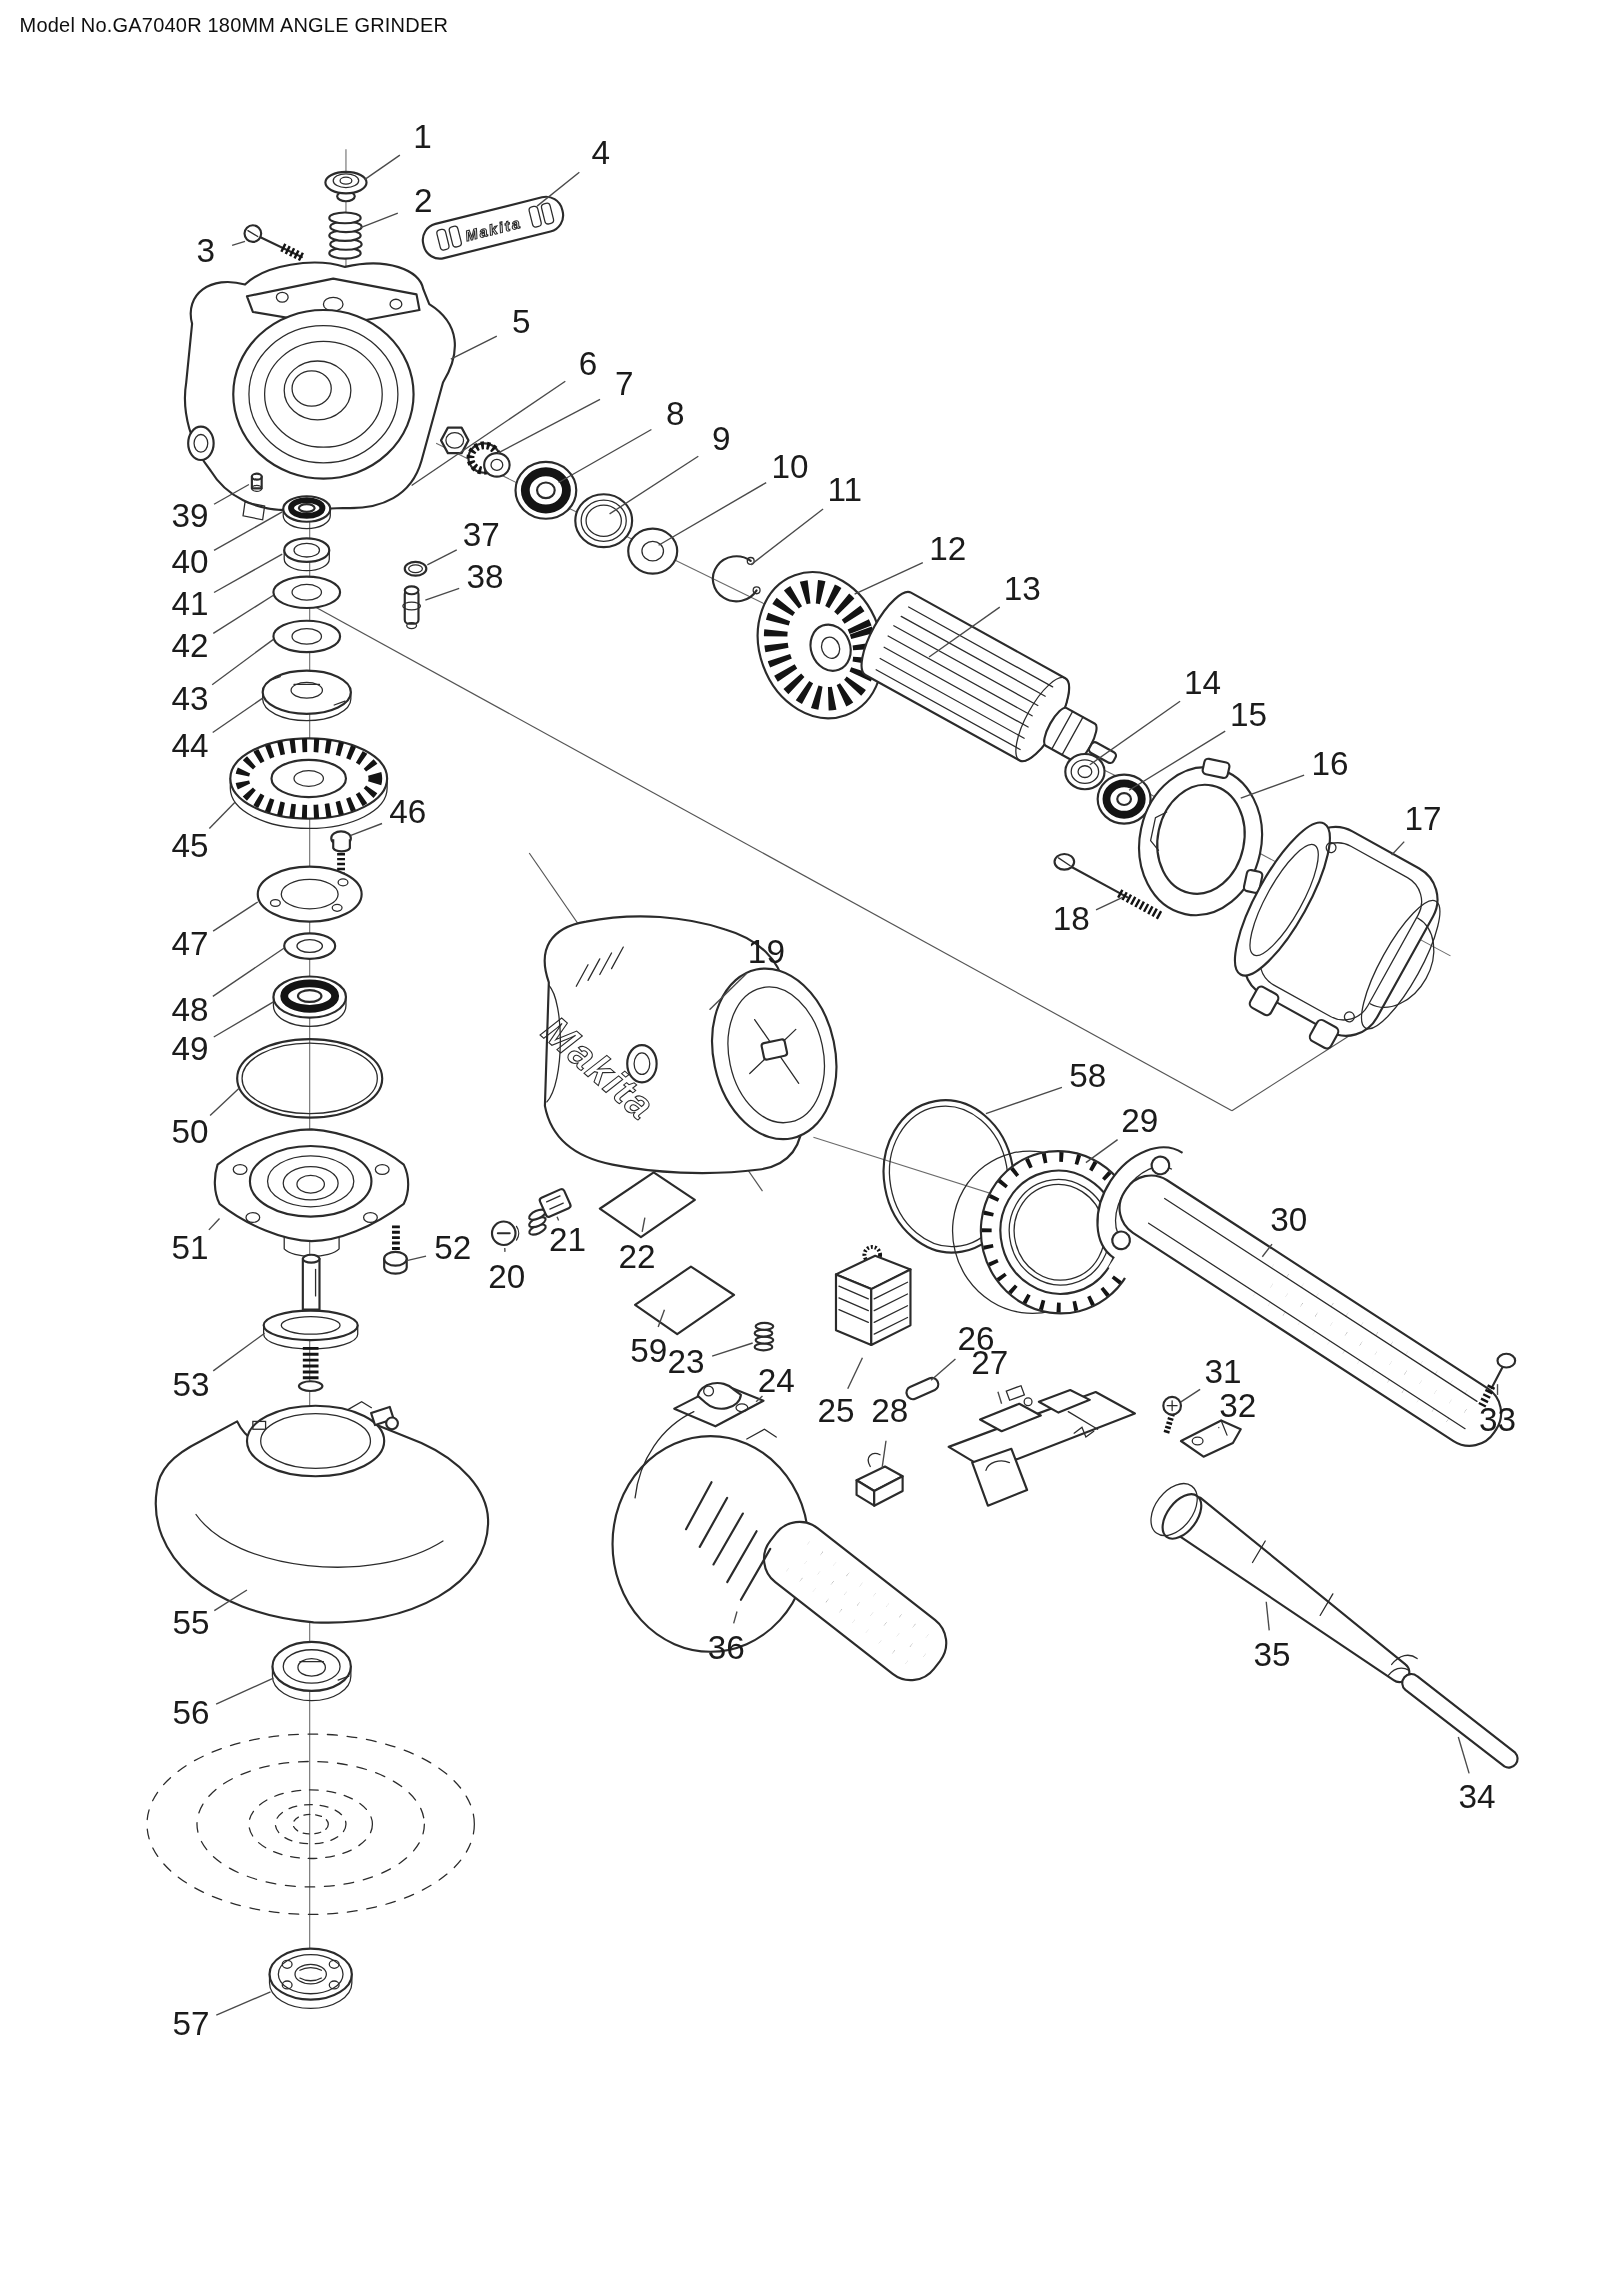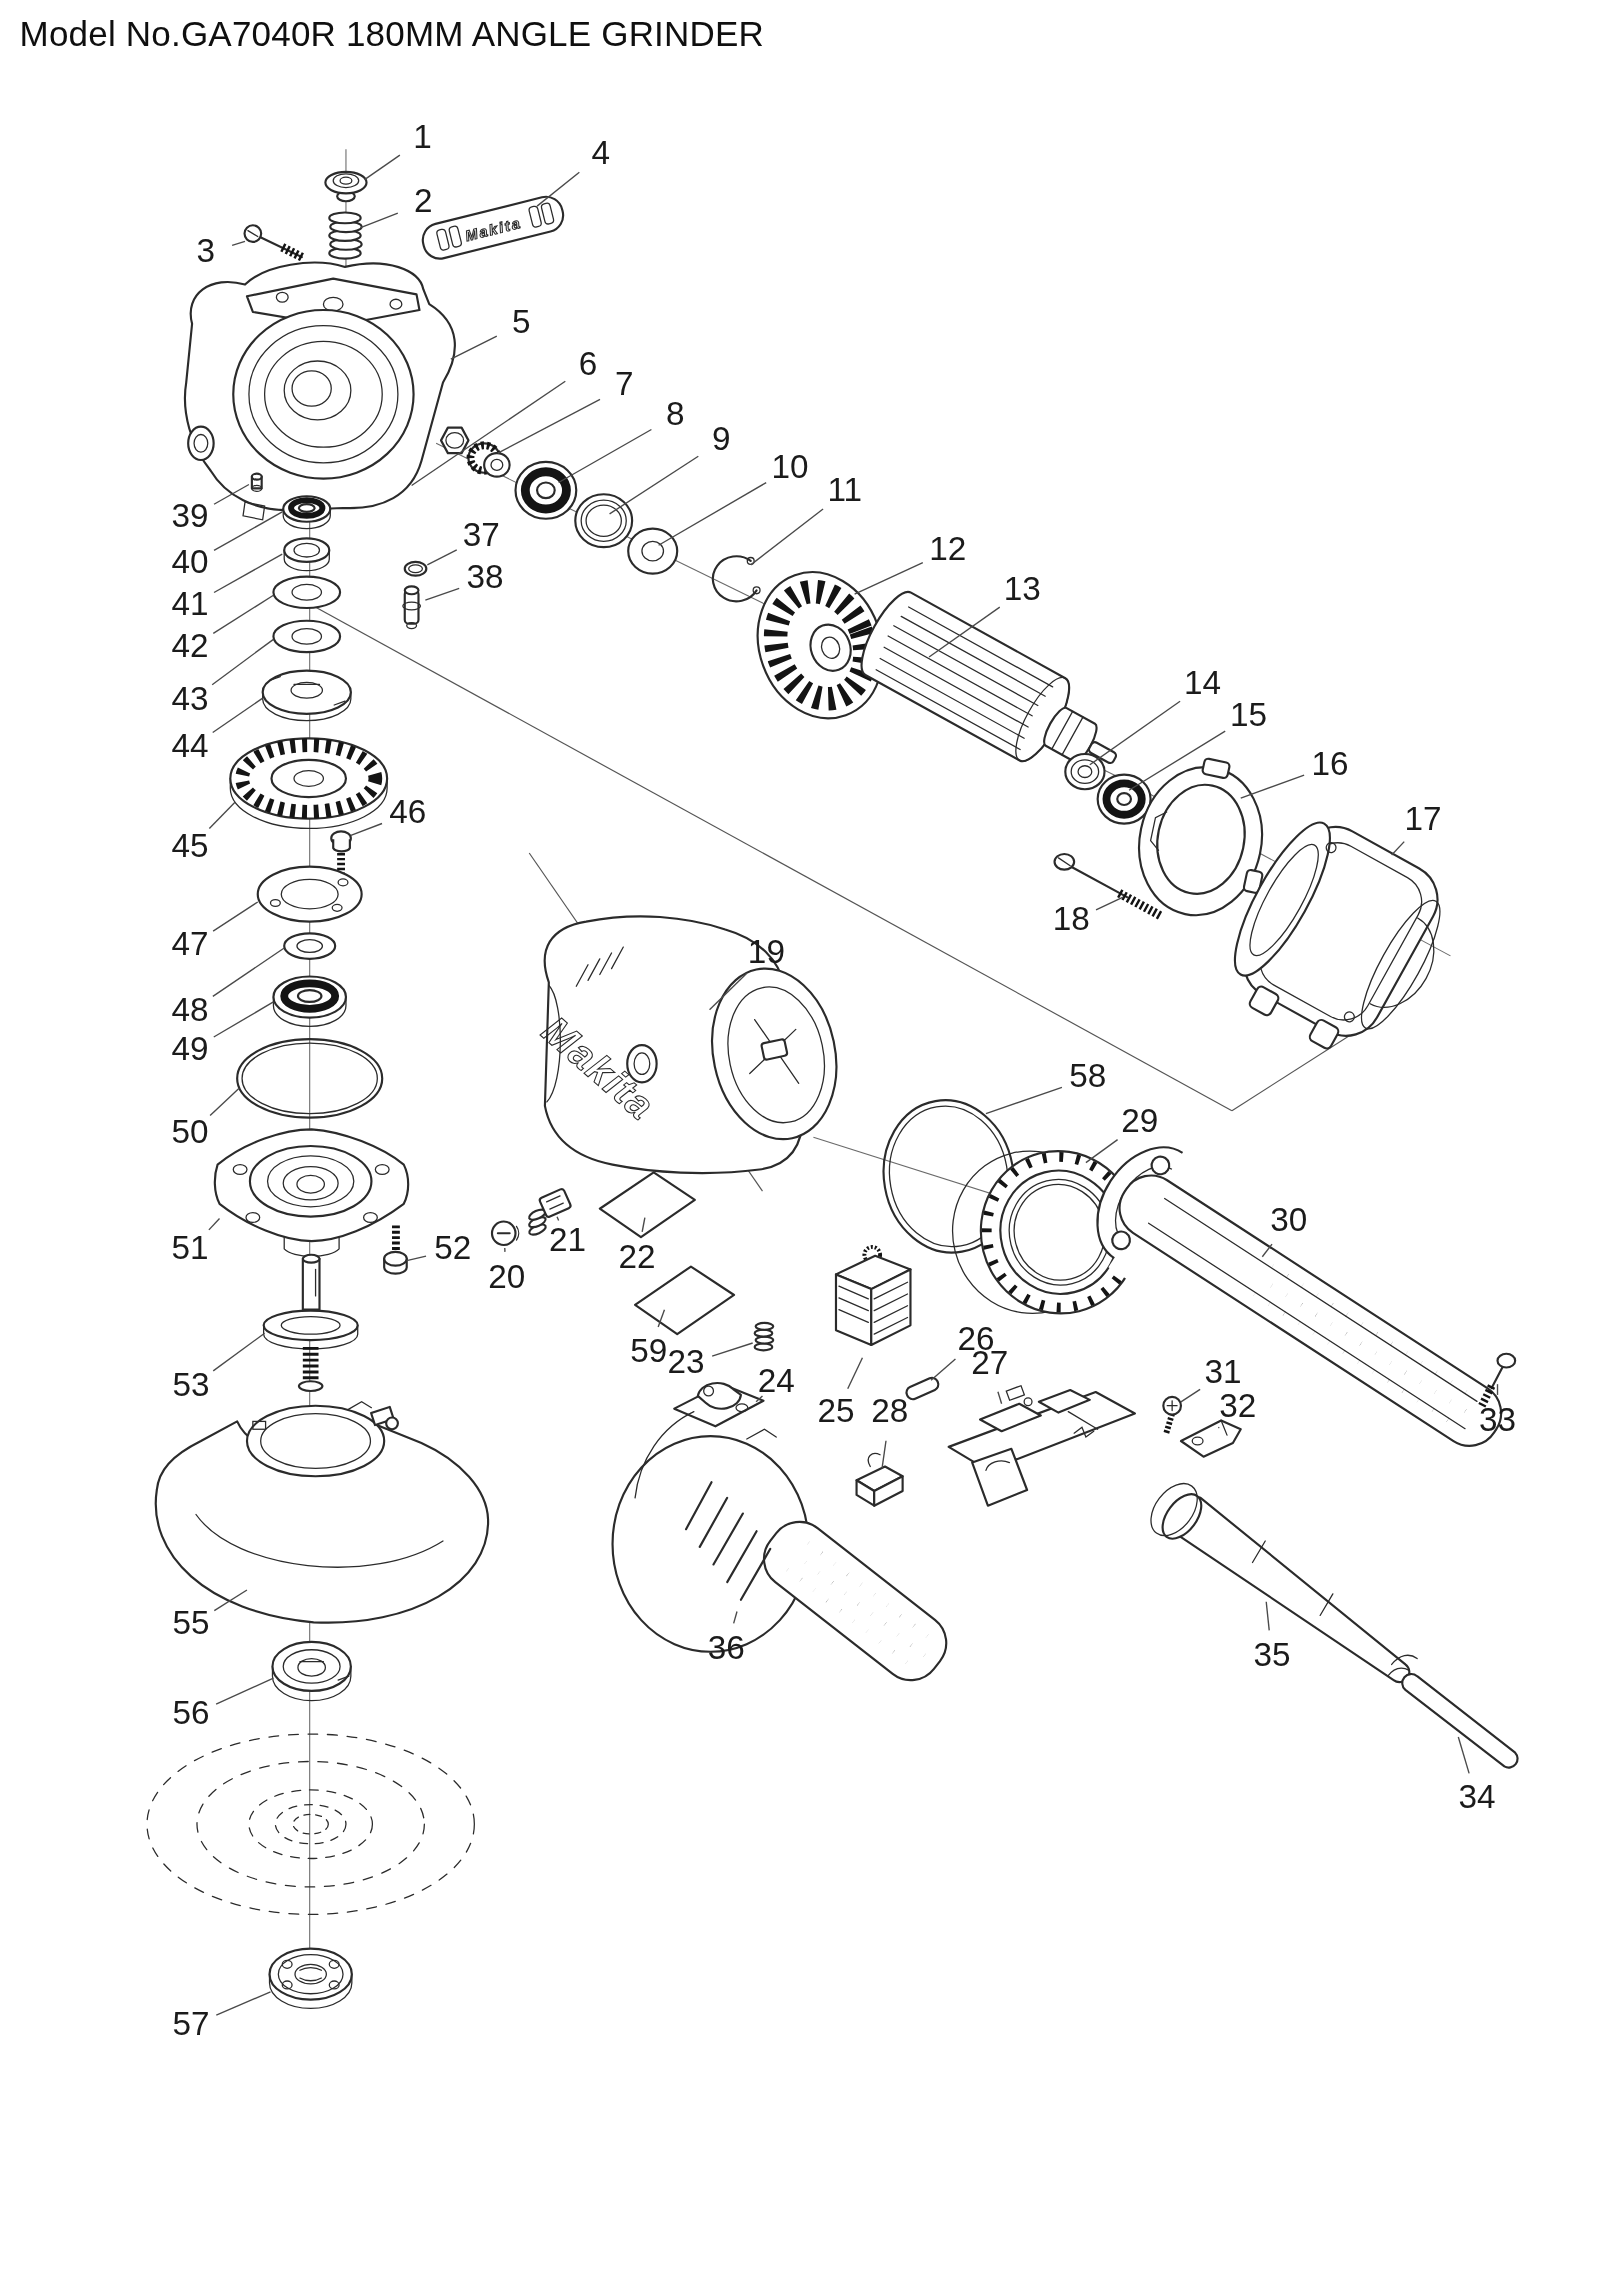--- a/index.html
+++ b/index.html
@@ -1,19 +1,19 @@
 <!DOCTYPE html>
 <html style="--ink: #2b2b2b; --bg: #ffffff;"><head>
 <meta charset="utf-8">
 <style>
   :root{ --ink:#2b2b2b; --bg:#ffffff; }
   html,body{margin:0;padding:0;background:var(--bg);}
   #page{position:relative;width:1621px;height:2293px;background:var(--bg);
         font-family:"Liberation Sans", sans-serif;}
-  #title{position:absolute;left:19.6px;top:13.7px;font-size:35px;color:#0f0f0f;
+  #title{position:absolute;left:19.6px;top:13.7px;font-size:20px;color:#0f0f0f;
          letter-spacing:0.2px;white-space:nowrap;}
   svg{position:absolute;left:0;top:0;}
   .s{fill:none;stroke:var(--ink);stroke-width:2.2;stroke-linecap:round;stroke-linejoin:round;}
   .f{fill:#fff;stroke:var(--ink);stroke-width:2.2;stroke-linejoin:round;}
   .t{fill:none;stroke:var(--ink);stroke-width:1.3;stroke-linecap:round;}
   .ax{fill:none;stroke:#6a6a6a;stroke-width:1.1;}
   .cons{fill:none;stroke:#555;stroke-width:1.2;}
   .dk{fill:none;stroke:#141414;}
   .leader{stroke:#4a4a4a;stroke-width:1.4;}
   .num{font-family:"Liberation Sans",sans-serif;font-size:34px;fill:#1b1b1b;

